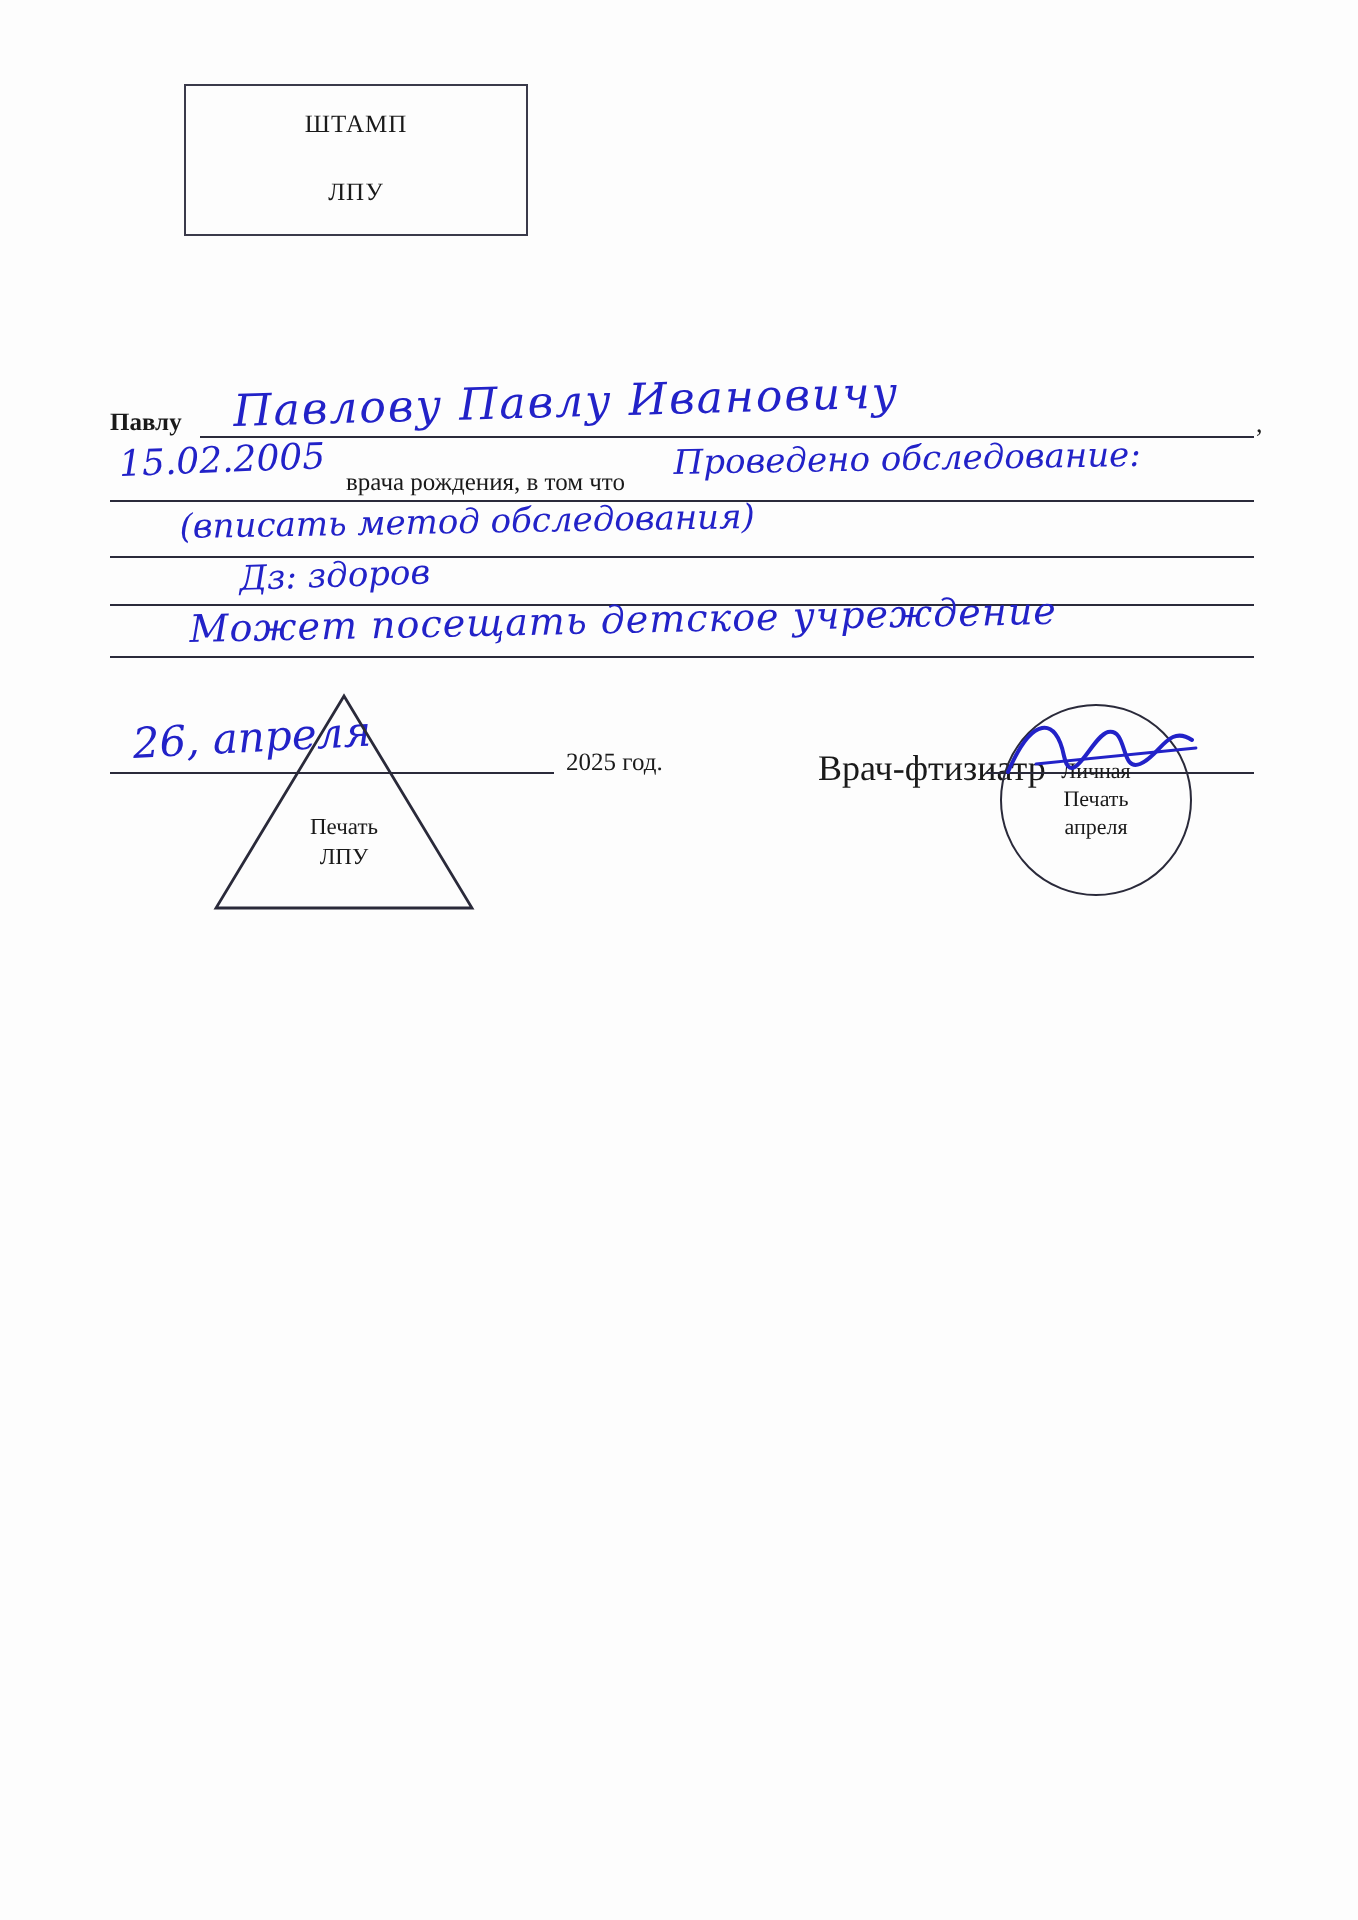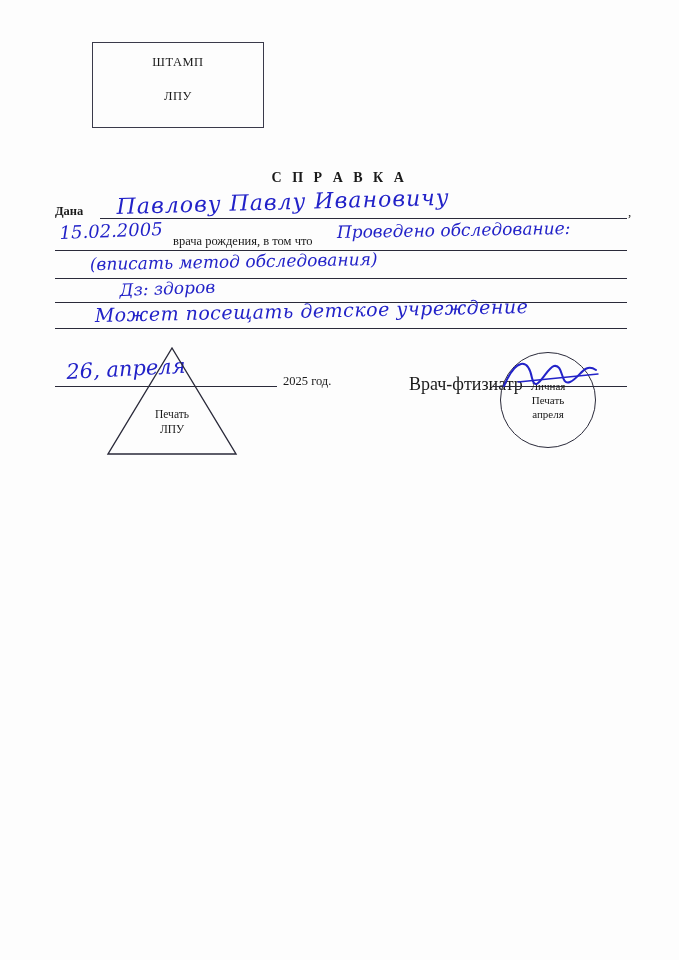--- a/index.html
+++ b/index.html
@@ -21,21 +21,21 @@
     inset: 0;
     background: #fdfdfd;
   }
 
   
   .stamp-box {
     position: absolute;
     left: 92px;
     top: 42px;
     width: 172px;
-    height: 86px;
+    height: 76px;
     border: 1px solid #3a3a4a;
     box-sizing: border-box;
     display: flex;
     flex-direction: column;
     align-items: center;
     justify-content: flex-start;
     padding-top: 12px;
   }
   .stamp-box .line1 {
     font-size: 12.5px;
@@ -178,26 +178,25 @@
 </head>
 <body>
 
 <div class="page">
 
   <div class="stamp-box">
     <div class="line1">ШТАМП</div>
     <div class="line2">ЛПУ</div>
   </div>
 
-  <div class="doc-title">С П Р А В К А</div>
 
   <div class="form">
 
     <div class="row">
-      <span class="label r1-label">Дана</span>
+      <span class="label r1-label">Павлу</span>
       <span class="rule r1-rule"></span>
       <span class="hand r1-hand">Павлову Павлу Ивановичу</span>
       <span class="label normal r1-comma">,</span>
     </div>
 
     <div>
       <span class="hand r2-hand">15.02.2005</span>
       <span class="label normal r2-label">врача рождения, в том что</span>
       <span class="hand r2-hand2">Проведено обследование:</span>
       <span class="rule r2-rule"></span>

